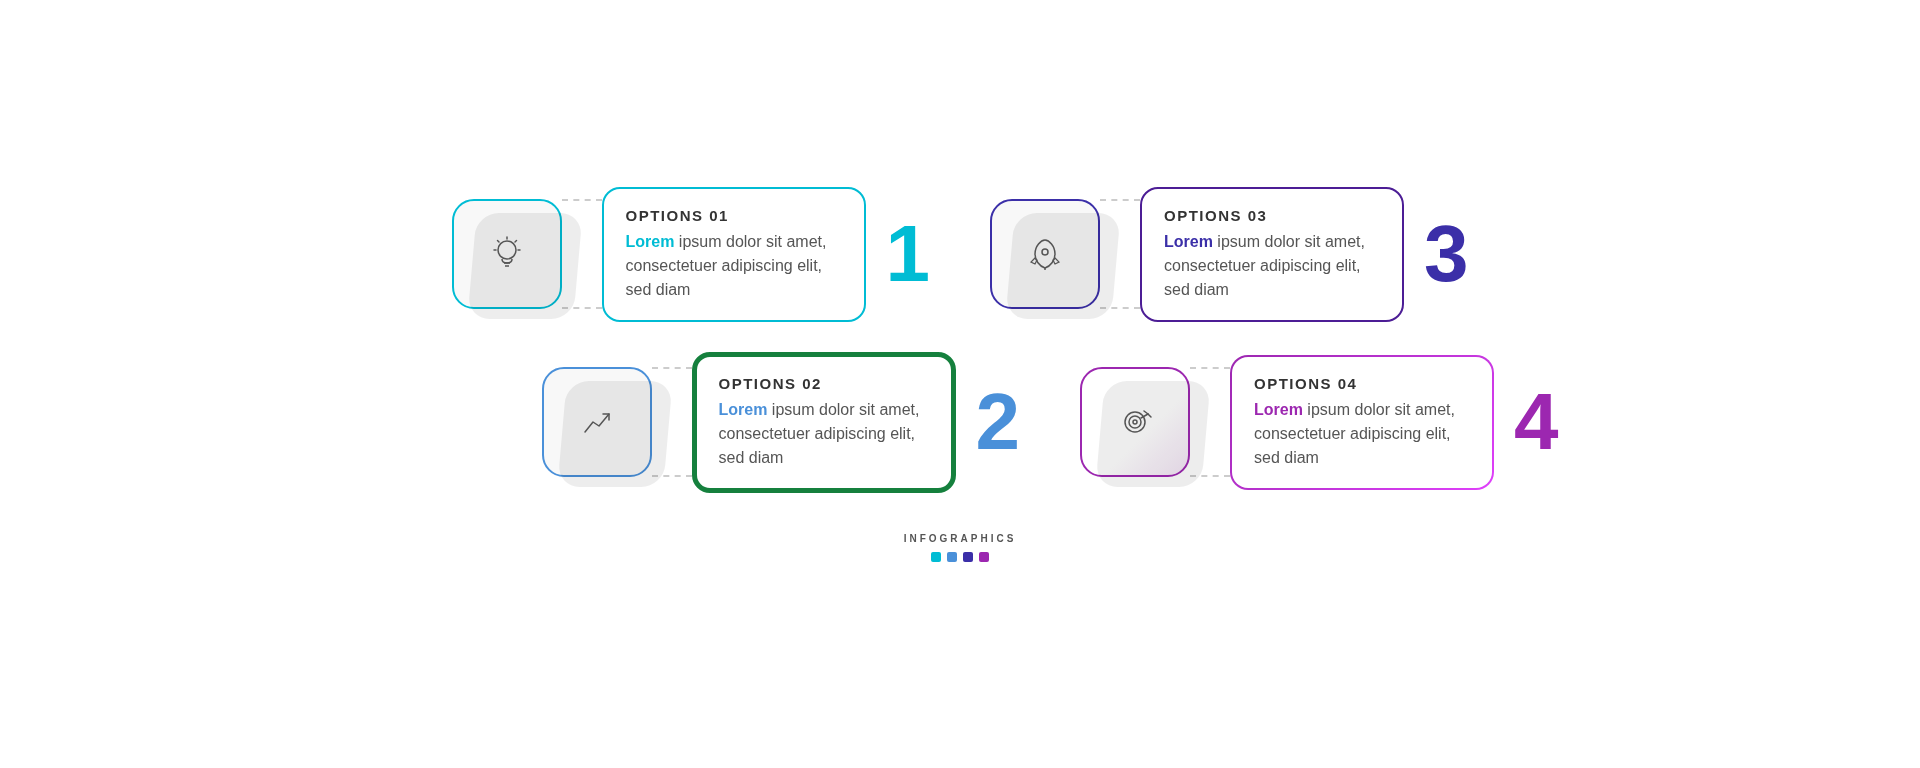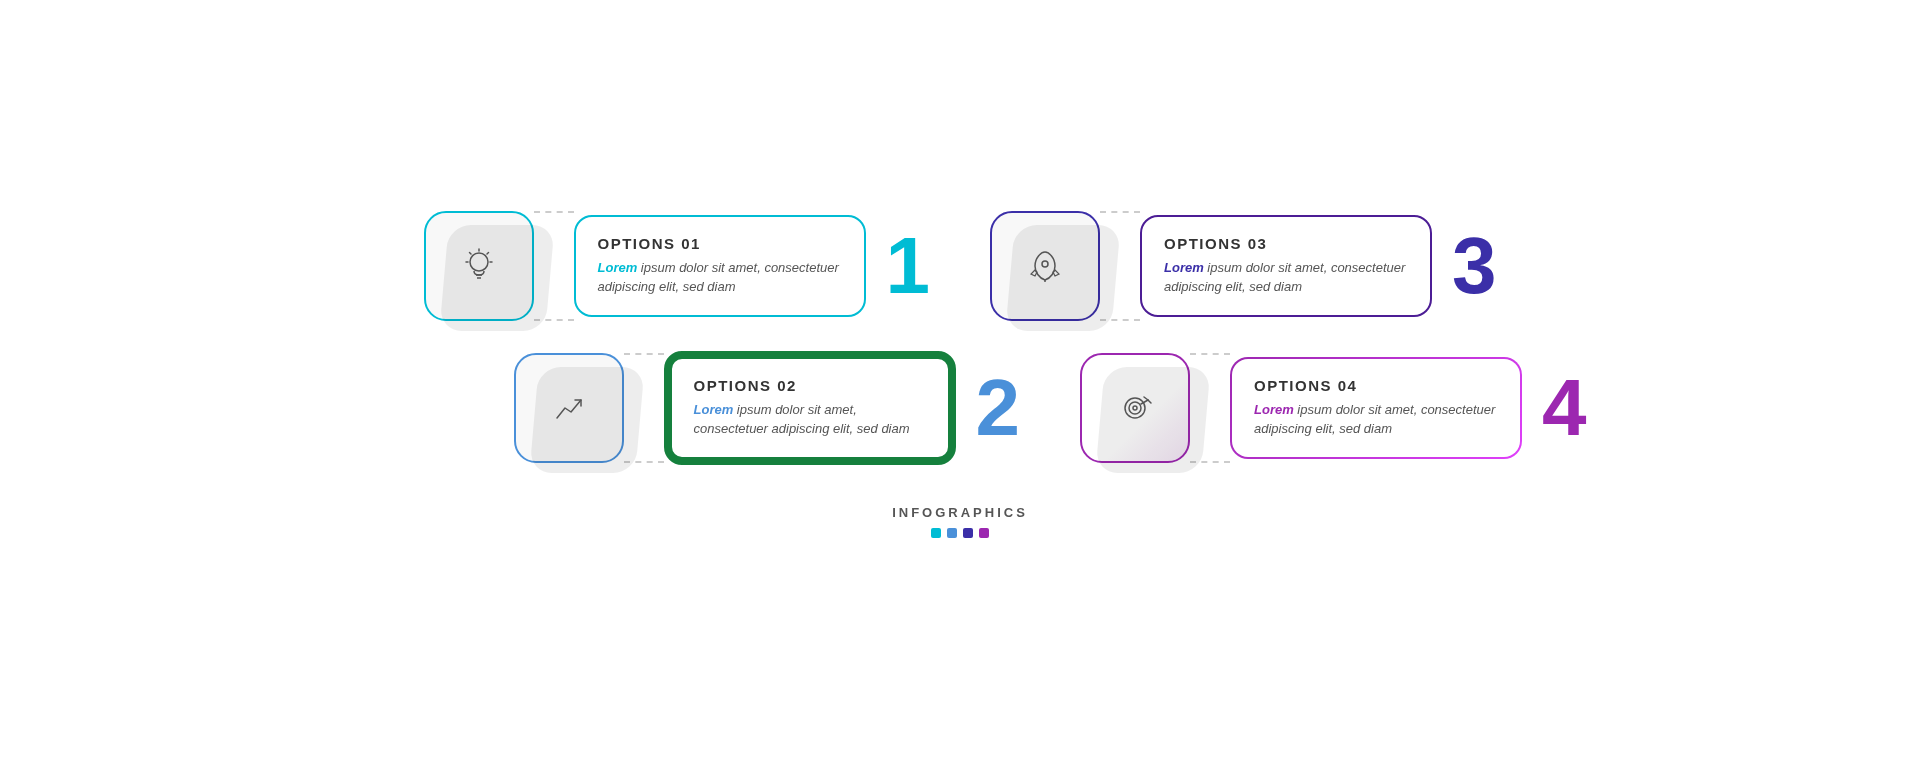--- a/index.html
+++ b/index.html
@@ -98,57 +98,56 @@
     }
     .icon-box.purple {
       border: 2px solid #9c27b0;
       background: linear-gradient(135deg, #fff 60%, #f3e5f5 100%);
     }
 
     
     .content-box {
       border-radius: 18px;
       padding: 18px 22px;
-      width: 292px;
+      width: 264px;
       min-height: 100px;
       flex-shrink: 0;
       position: relative;
     }
 
     .content-box.cyan {
       border: 2px solid #00bcd4;
     }
     .content-box.blue-dark {
       border: 2px solid #4c1d95;
     }
     .content-box.blue-mid {
-      border: 8px solid #15803d;
+      border: 5px solid #15803d;
     }
 
     
     .content-box.gradient-purple {
       border: 2px solid transparent;
       background: linear-gradient(white, white) padding-box,
                   linear-gradient(135deg, #9c27b0, #e040fb) border-box;
     }
 
     .option-title {
       font-size: 15px;
       font-weight: 700;
       letter-spacing: 1.5px;
       text-transform: uppercase;
       margin-bottom: 6px;
       color: #333333;
     }
 
     .option-desc {
-      font-size: 13px;
+      font-size: 16px;
       line-height: 1.5;
       color: #555555;
-      font-style: italic;
     }
 
     .option-desc .lorem {
       font-weight: 700;
     }
 
     .lorem-cyan { color: #00bcd4; }
     .lorem-dark-blue { color: #3b2fa8; }
     .lorem-blue { color: #4a90d9; }
     .lorem-purple { color: #9c27b0; }
@@ -176,21 +175,21 @@
     
     .bottom-label {
       display: flex;
       flex-direction: column;
       align-items: center;
       margin-top: 20px;
       gap: 8px;
     }
 
     .infographics-text {
-      font-size: 13px;
+      font-size: 10px;
       font-weight: 700;
       letter-spacing: 3px;
       text-transform: uppercase;
       color: #555555;
     }
 
     .color-dots {
       display: flex;
       gap: 6px;
       align-items: center;

